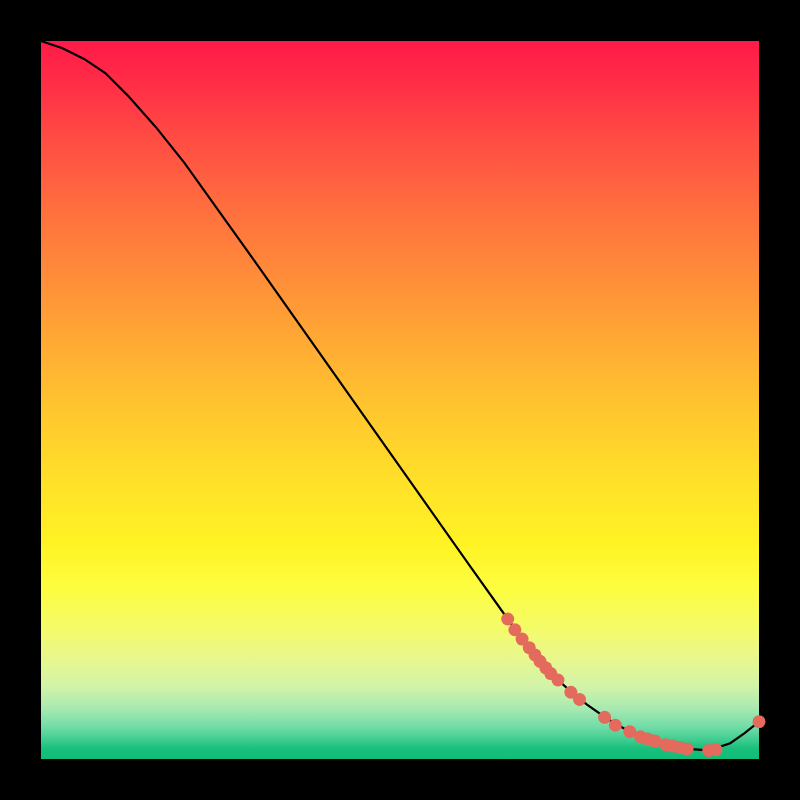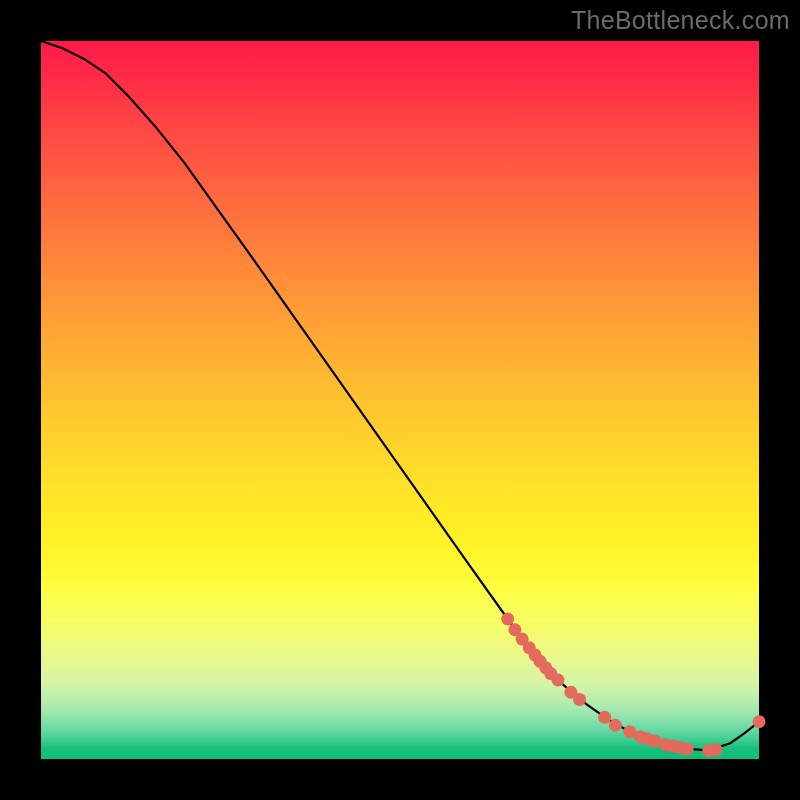--- a/index.html
+++ b/index.html
@@ -92,14 +92,13 @@
           <circle cx="624.66" cy="703.64" r="6.5" fill="#e46a5e" stroke="#a24236" stroke-width="0"></circle>
           <circle cx="631.84" cy="705.08" r="6.5" fill="#e46a5e" stroke="#a24236" stroke-width="0"></circle>
           <circle cx="639.02" cy="706.51" r="6.5" fill="#e46a5e" stroke="#a24236" stroke-width="0"></circle>
           <circle cx="646.20" cy="707.95" r="6.5" fill="#e46a5e" stroke="#a24236" stroke-width="0"></circle>
           <circle cx="667.74" cy="709.38" r="6.5" fill="#e46a5e" stroke="#a24236" stroke-width="0"></circle>
           <circle cx="674.92" cy="708.67" r="6.5" fill="#e46a5e" stroke="#a24236" stroke-width="0"></circle>
           <circle cx="718.00" cy="680.66" r="6.5" fill="#e46a5e" stroke="#a24236" stroke-width="0"></circle>
         </g>
     </svg>
   </div>
-  <div class="watermark">TheBottleneck.com</div>
 </div>
 
 </body></html>

